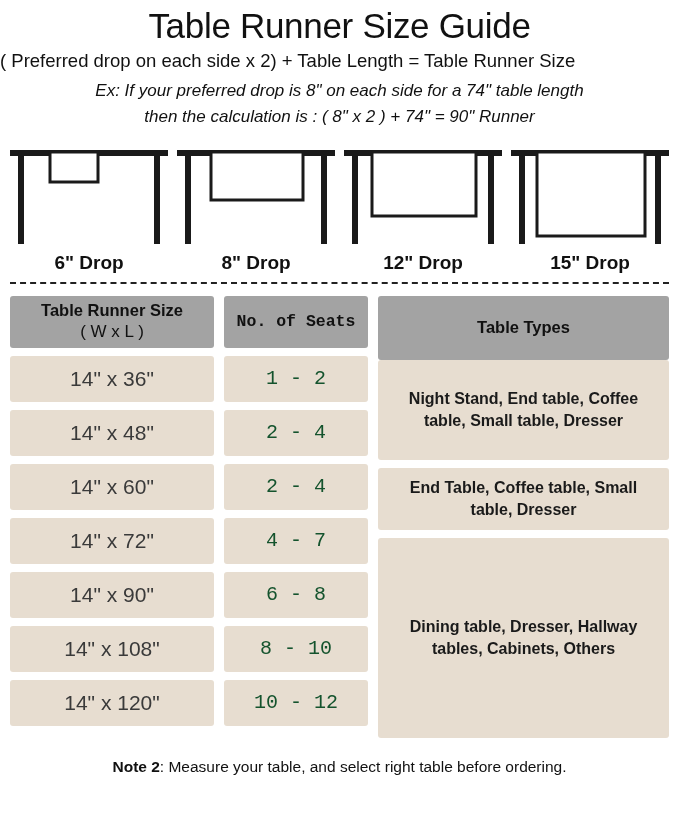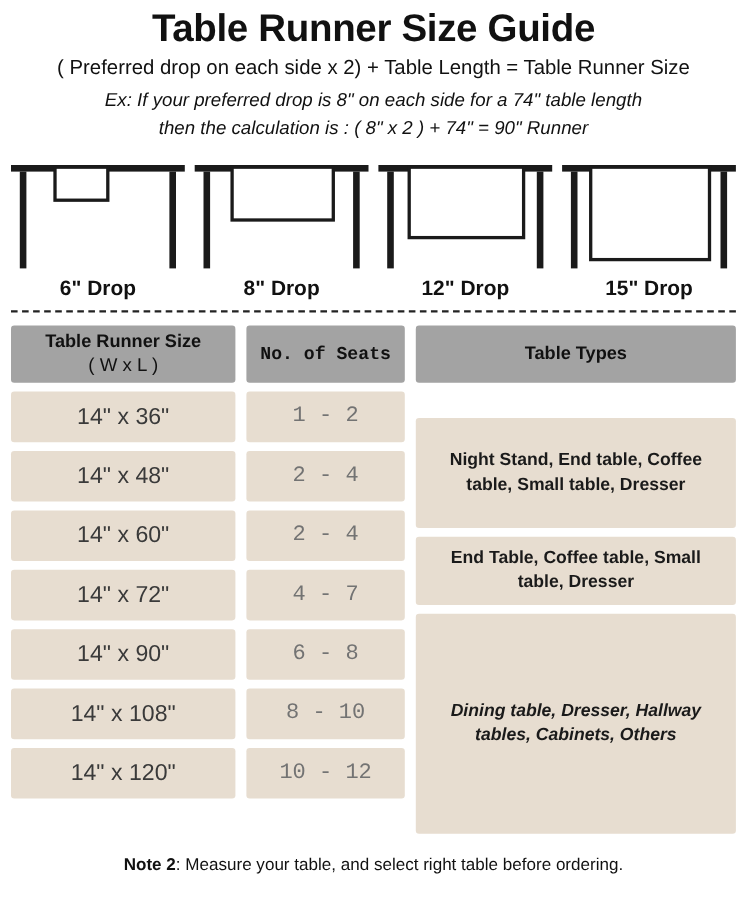--- a/index.html
+++ b/index.html
@@ -18,27 +18,27 @@
     width: 679px;
     height: 826px;
     position: relative;
     box-sizing: border-box;
   }
 
   
   .title {
     text-align: center;
     font-size: 35px;
-    font-weight: bold;
+    font-weight: normal;
     letter-spacing: -0.3px;
     margin: 6px 0 4px 0;
     line-height: 1.12;
   }
   .formula {
-    text-align: center;
+    text-align: left;
     font-size: 18.5px;
     margin: 2px 0 0 0;
     line-height: 1.25;
   }
   .example {
     text-align: center;
     font-size: 17px;
     margin: 7px 0 0 0;
     line-height: 1.45;
     font-style: italic;
@@ -106,43 +106,43 @@
     align-items: center;
   }
   .head-main { font-size: 16.5px; }
   .head-sub  { font-size: 17px; font-weight: normal; margin-top: 2px; }
 
   .col-runner .cell,
   .col-seats .cell { margin-bottom: 8px; }
 
   .col-runner .head-cell { height: 52px; font-size: 16.5px; }
   .col-seats  .head-cell { height: 52px; font-size: 17px; }
-  .col-types  .head-cell { height: 52px; font-size: 17px; margin-bottom: 0; }
+  .col-types  .head-cell { height: 64px; font-size: 17px; margin-bottom: 0; }
 
   .runner-cell {
     height: 46px;
     font-size: 21px;
     color: #3a3a3a;
   }
   .seat-cell {
     height: 46px;
     font-size: 20px;
-    color: #737373;
+    color: #14532d;
   }
   .types-cell {
     font-size: 16px;
     font-weight: bold;
     color: #1a1a1a;
     padding: 6px 16px;
     line-height: 1.35;
     margin-bottom: 8px;
   }
-  .types-1 { height: 100px; margin-top: 32px; }
+  .types-1 { height: 100px; }
   .types-2 { height: 62px; }
-  .types-3 { height: 200px; font-style: italic; }
+  .types-3 { height: 200px; }
 
   
   .notes {
     margin: 10px 10px 0 10px;
     font-size: 15.5px;
     line-height: 1.45;
     text-align: center;
   }
   .note-line { margin-top: 2px; }
   .note-label { font-weight: bold; }

